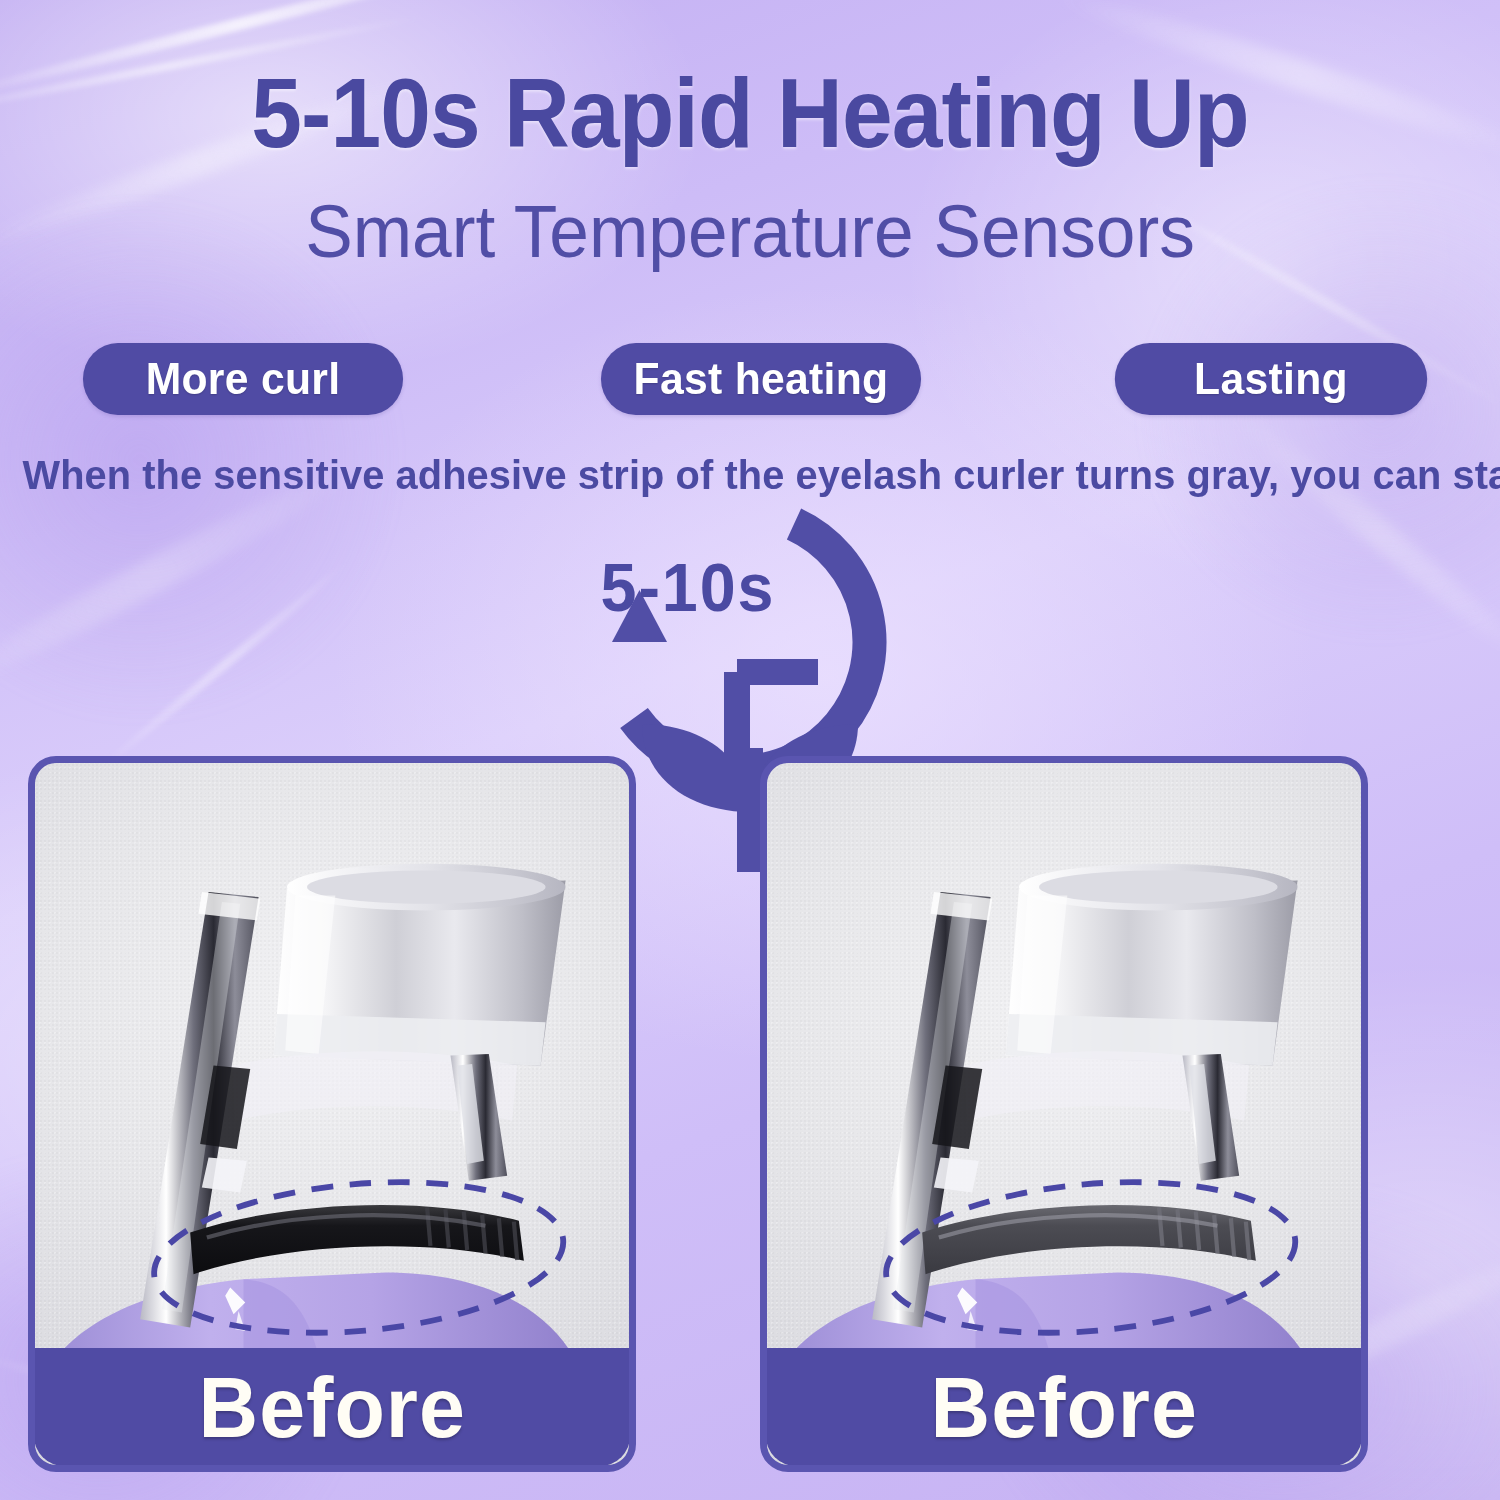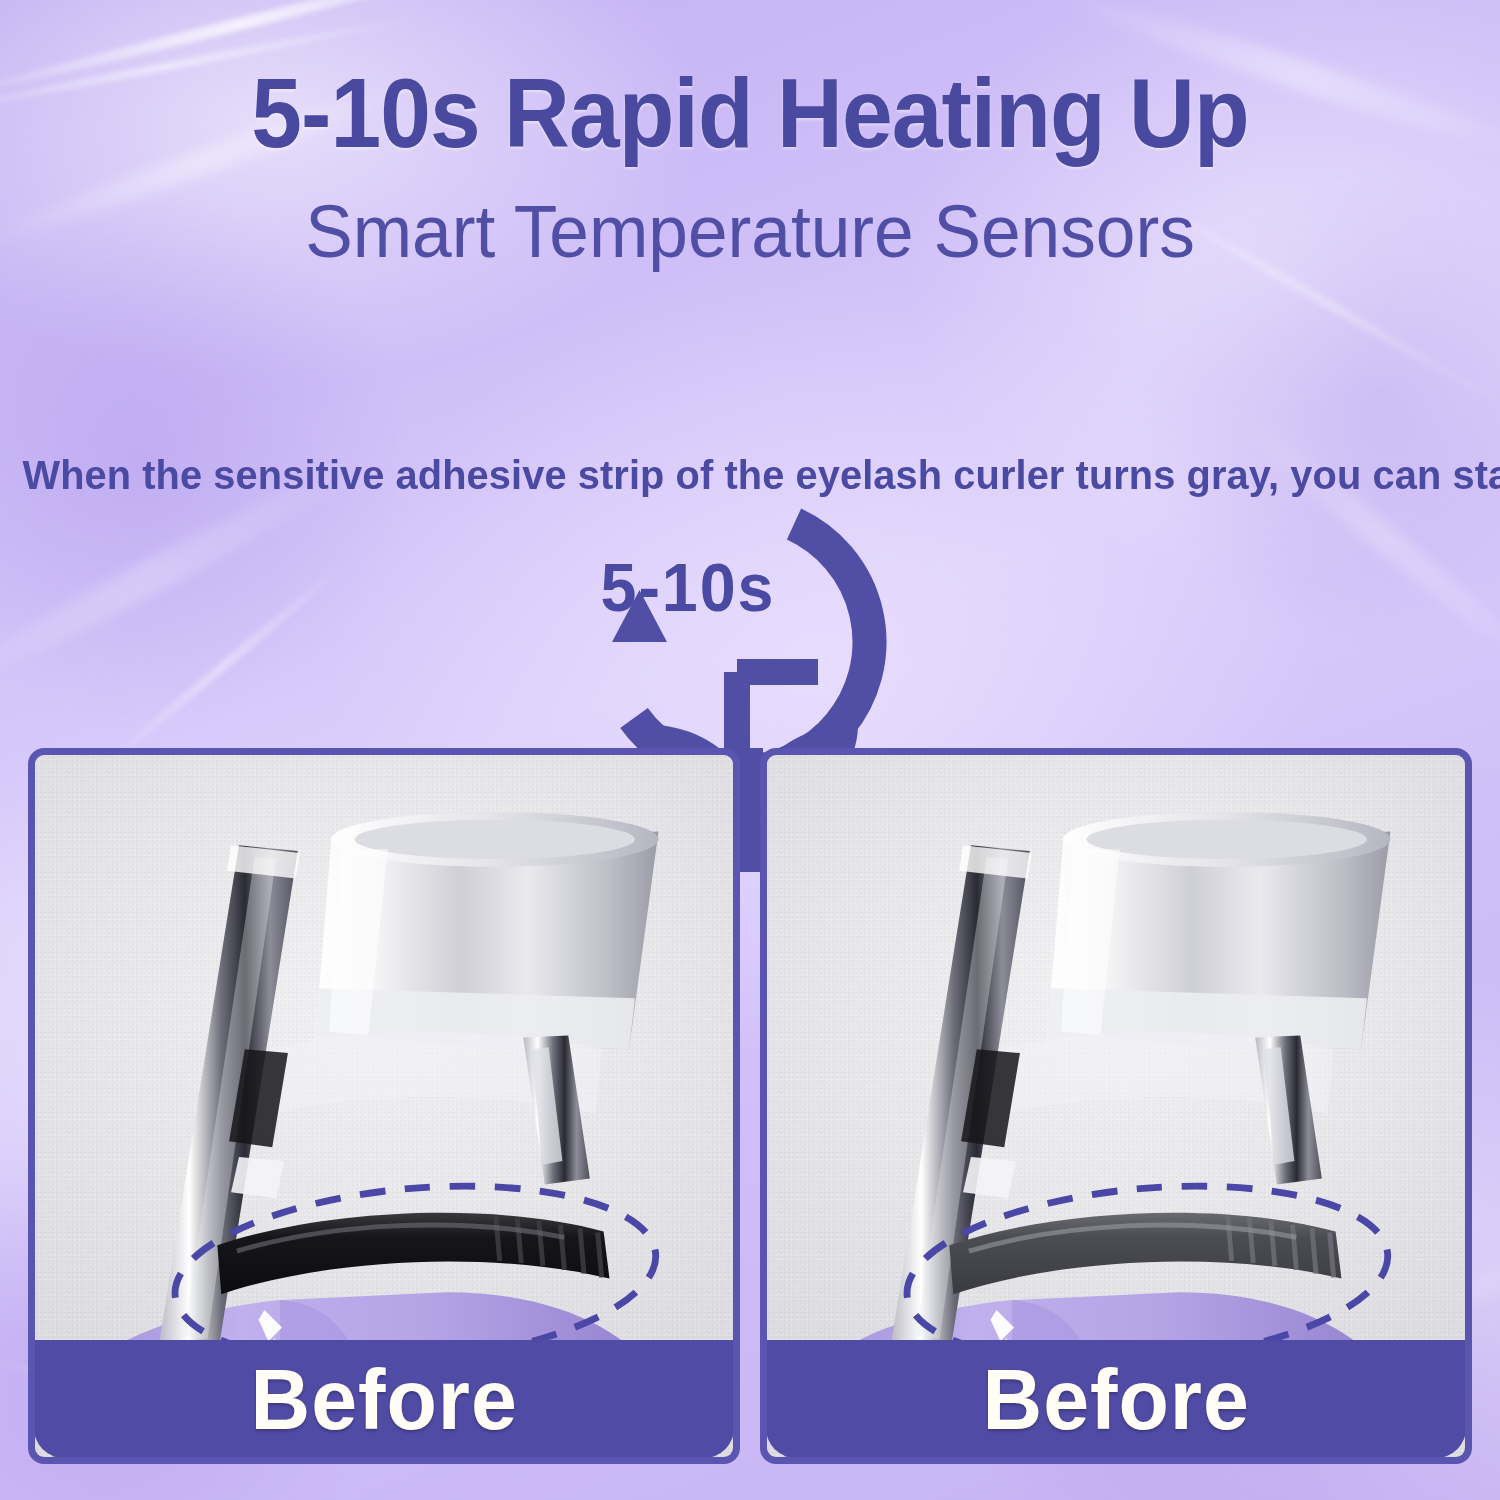--- a/index.html
+++ b/index.html
@@ -79,22 +79,22 @@
   .arrowlabel{
     position:absolute;left:596px;top:548px;
     font-family:"Liberation Sans Narrow","Liberation Sans",sans-serif;
     font-weight:bold;font-size:68px;color:#4b4aa2;letter-spacing:2px;
     transform:scaleX(.95);white-space:nowrap;
   }
 
   
   .panels{position:absolute;left:28px;top:748px;width:1444px;height:716px;}
   .panel{
-    position:absolute;top:0;width:712px;height:716px;
-    border:7px solid #5a55b0;border-radius:16px;
+    position:absolute;top:8px;width:608px;height:716px;
+    border:7px solid #5a55b0;border-radius:28px;
     box-sizing:border-box;overflow:hidden;
     background:
       radial-gradient(ellipse 520px 420px at 50% 35%, #f2f2f4 0%, #e7e7ea 55%, #dcdce1 100%);
   }
   #panelL{left:0;}
   #panelR{left:732px;}
   .grain{position:absolute;inset:0;opacity:.55;
     background-image:
       radial-gradient(rgba(0,0,0,.045) 1px, rgba(0,0,0,0) 1px),
       radial-gradient(rgba(255,255,255,.5) 1px, rgba(255,255,255,0) 1px);
@@ -135,20 +135,31 @@
   <div class="wisp2" style="left:1130px;top:1330px;width:460px;height:30px;transform:rotate(-26deg);"></div>
   <div class="wisp" style="left:-40px;top:1400px;width:380px;height:10px;transform:rotate(16deg);opacity:.45;"></div>
   <div class="haze" style="left:-120px;top:200px;width:520px;height:520px;"></div>
   <div class="haze" style="left:1140px;top:180px;width:480px;height:460px;"></div>
   <div class="haze" style="left:980px;top:1180px;width:600px;height:420px;"></div>
   <div class="haze" style="left:-160px;top:1150px;width:520px;height:460px;"></div>
 
   <div class="title">5-10s Rapid Heating Up</div>
   <div class="subtitle">Smart Temperature Sensors</div>
 
+  <div class="pills">
+    <div class="pill" id="pill0">
+      <span>More curl</span>
+    </div>
+    <div class="pill" id="pill1">
+      <span>Fast heating</span>
+    </div>
+    <div class="pill" id="pill2">
+      <span>Lasting</span>
+    </div>
+  </div>
 
   <div class="note">When the sensitive adhesive strip of the eyelash curler turns gray, you can start to use.</div>
 
   <div class="arrowwrap">
     <svg viewBox="0 0 420 360" xmlns="http://www.w3.org/2000/svg">
       <g fill="none" stroke="#514ea6">
 
         <path d="M 254 12
                  A 130 130 0 1 1 94 206" stroke-width="34" stroke-linecap="butt"></path>
       </g>

